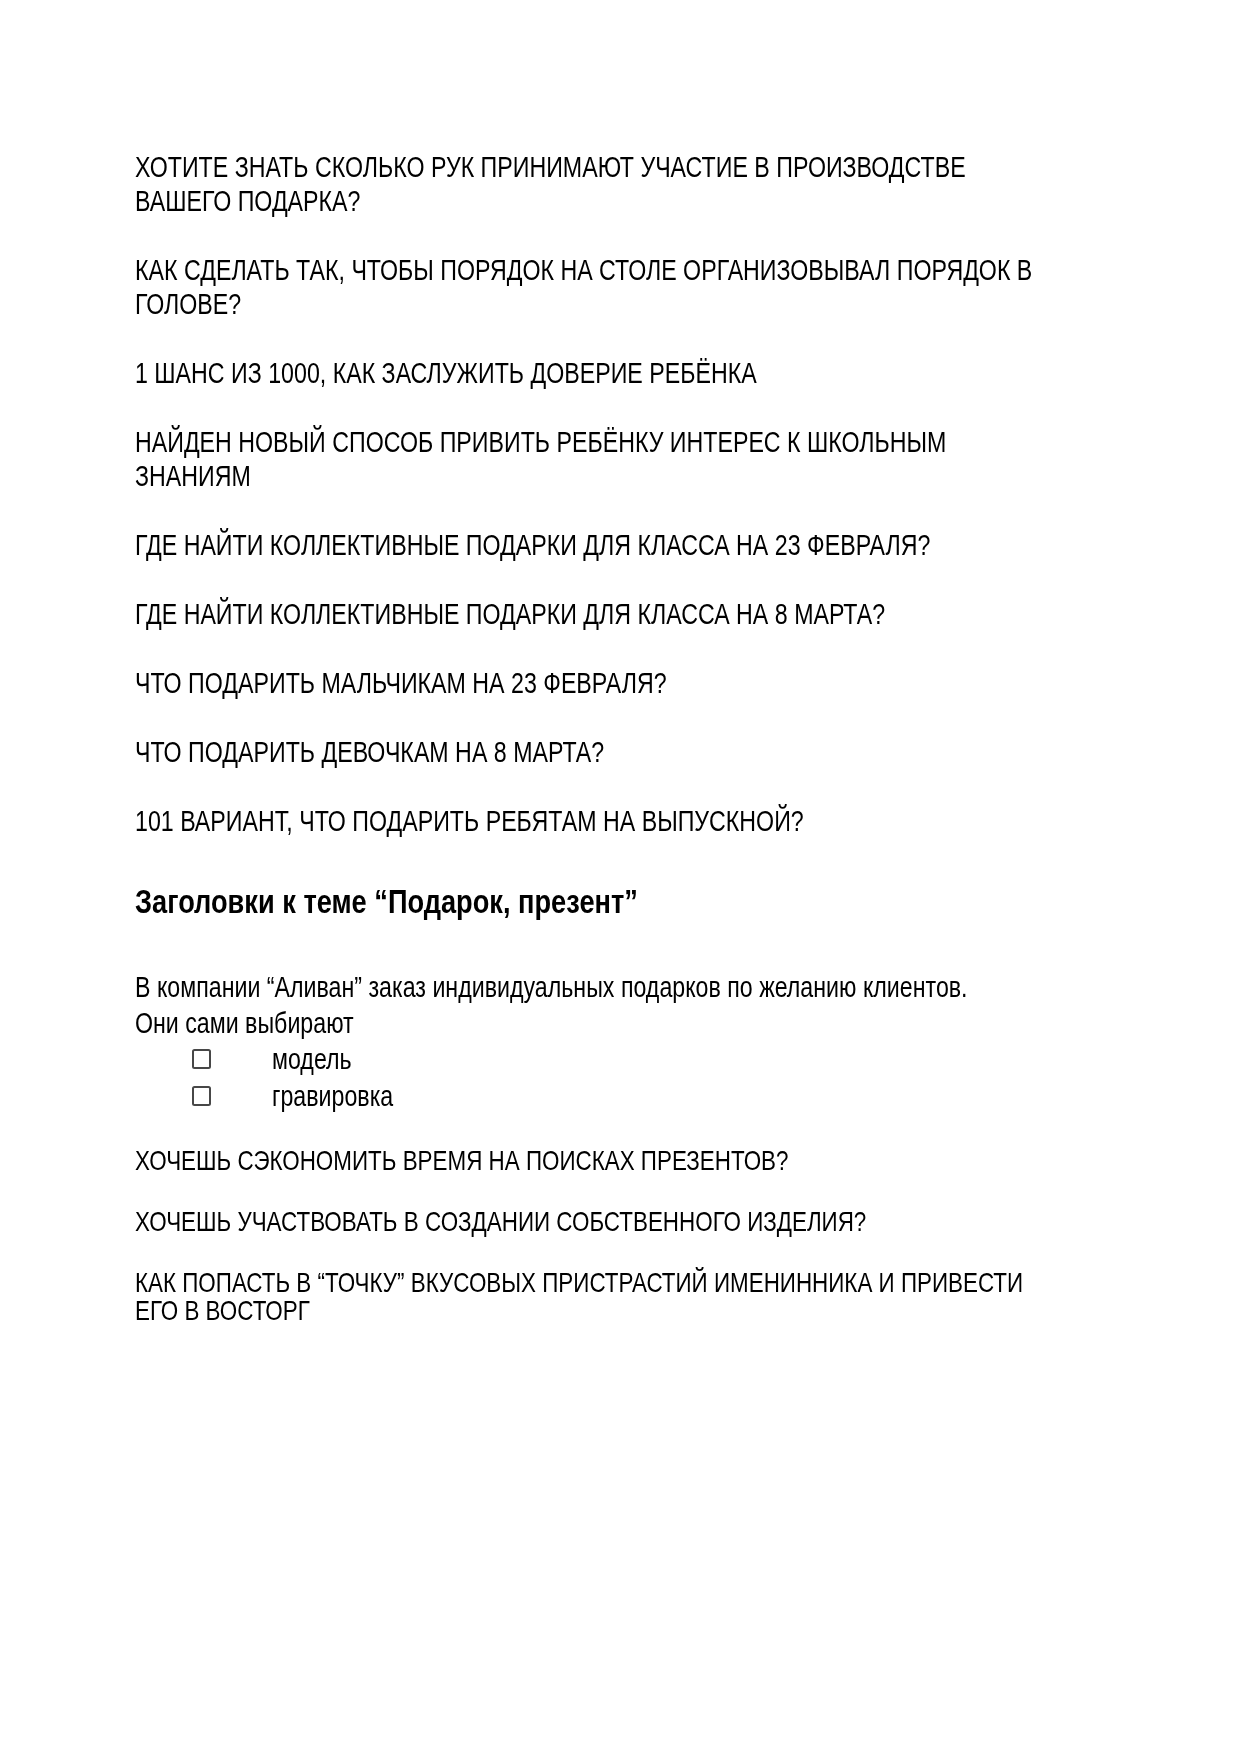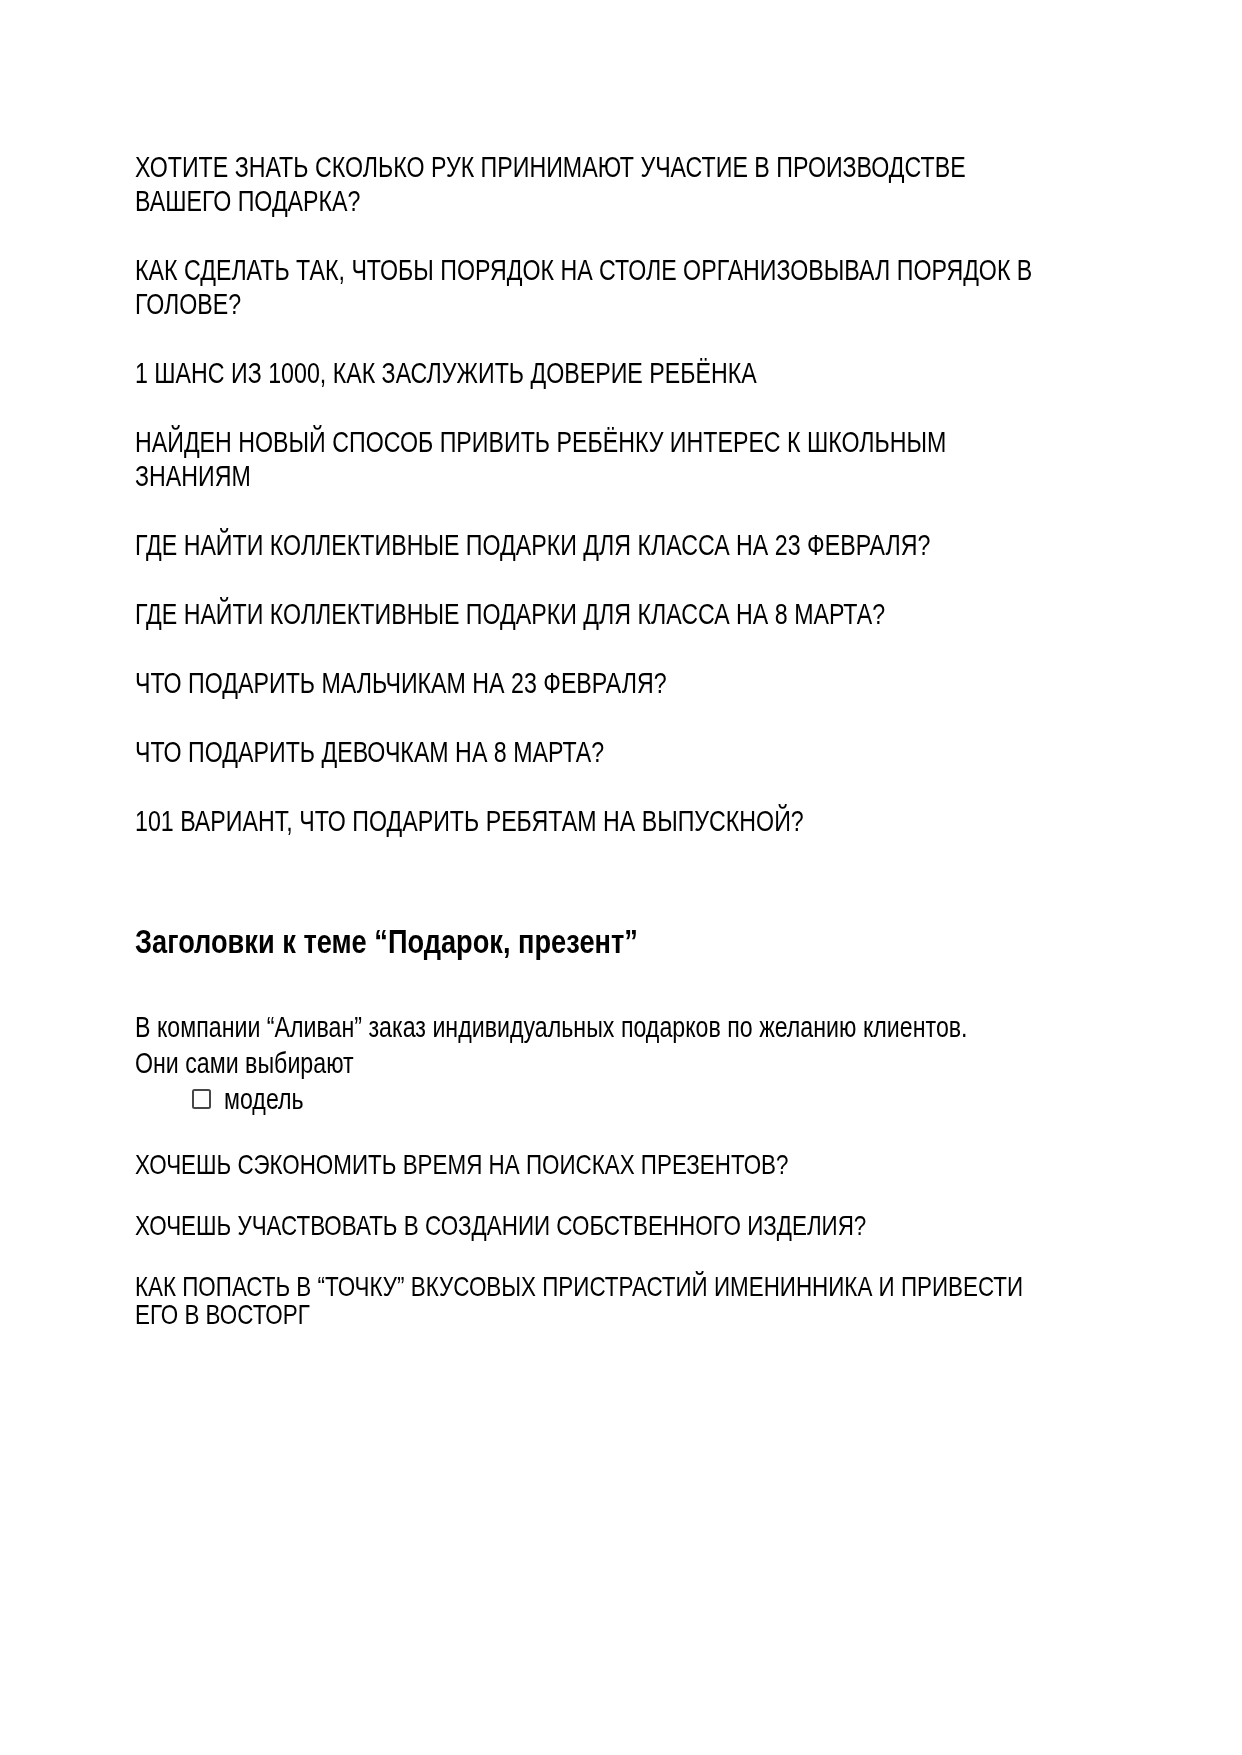--- a/index.html
+++ b/index.html
@@ -31,38 +31,39 @@
   }
   p.caps {
     font-size: 29px;
     line-height: 34px;
     margin: 0 0 35px 0;
   }
   h2.section-heading {
     font-size: 34px;
     line-height: 41px;
     font-weight: bold;
-    margin: 83px 0 0 0;
+    margin: 43px 0 0 0;
   }
   p.intro {
     font-size: 29px;
     line-height: 36px;
     margin: 47px 0 0 0;
   }
   ul.checklist {
     list-style: none;
     margin: 0;
     padding: 0;
   }
   ul.checklist li {
     display: flex;
     align-items: center;
     height: 36.7px;
     padding-left: 57px;
     font-size: 29px;
+    gap: 48px;
   }
   .checkbox {
     flex: 0 0 auto;
     width: 15px;
     height: 16px;
     border: 2.5px solid #474747;
     border-radius: 2.5px;
     background: #ffffff;
     margin-right: 13px;
   }
@@ -98,20 +99,24 @@
   </h2>
 
   <p class="intro cond">В компании “Аливан” заказ индивидуальных подарков по желанию клиентов.
 Они сами выбирают</p>
 
   <ul class="checklist">
     <li>
       <span class="checkbox"></span>
       <span class="cond">модель</span>
     </li>
+    <li>
+      <span class="checkbox"></span>
+      <span class="cond">гравировка</span>
+    </li>
   </ul>
 
   <p class="caps-sm cond">ХОЧЕШЬ СЭКОНОМИТЬ ВРЕМЯ НА ПОИСКАХ  ПРЕЗЕНТОВ?</p>
   <p class="caps-sm cond">ХОЧЕШЬ УЧАСТВОВАТЬ В СОЗДАНИИ СОБСТВЕННОГО ИЗДЕЛИЯ?</p>
   <p class="caps-sm cond">КАК ПОПАСТЬ В “ТОЧКУ” ВКУСОВЫХ ПРИСТРАСТИЙ ИМЕНИННИКА И ПРИВЕСТИ
 ЕГО В ВОСТОРГ</p>
 
 </div>
 
 </body></html>

